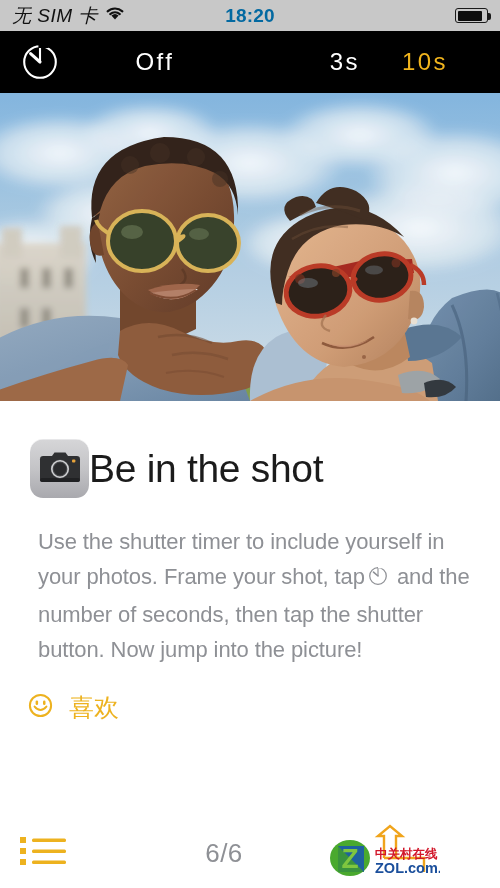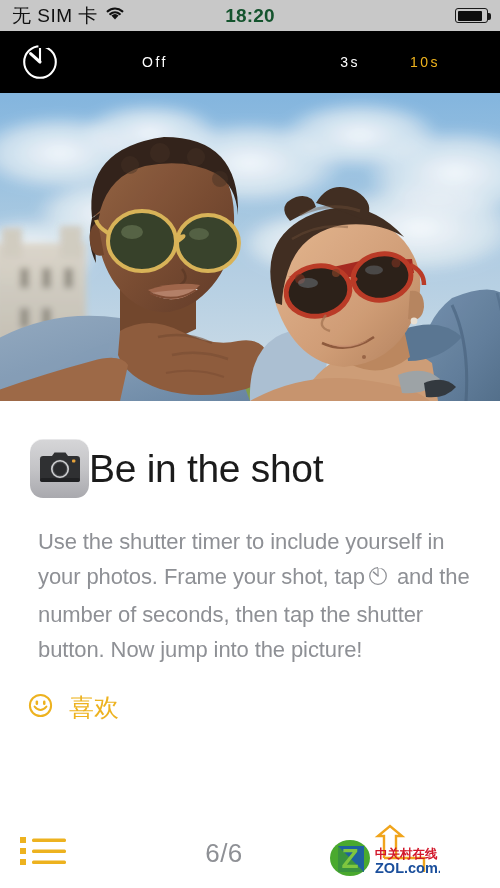--- a/index.html
+++ b/index.html
@@ -32,39 +32,40 @@
     display: flex;
     align-items: center;
     box-sizing: border-box;
     padding: 0 12px;
   }
   .status-left {
     display: flex;
     align-items: flex-start;
     gap: 7px;
     flex: 0 0 auto;
+    font-style: italic;
   }
   .carrier {
     font-size: 19px;
     color: #111;
     letter-spacing: 0.5px;
     line-height: 1;
     white-space: nowrap;
   }
   .wifi-icon { display:block; }
   .status-center {
     position: absolute;
     left: 0; right: 0;
     text-align: center;
     pointer-events: none;
   }
   .clock {
     font-size: 19px;
     font-weight: bold;
-    color: #14532d;
+    color: #0369a1;
     letter-spacing: 0.2px;
   }
   .status-right {
     margin-left: auto;
     display: flex;
     align-items: center;
   }
   .battery {
     position: relative;
     width: 33px;
@@ -103,21 +104,21 @@
     display: flex;
     align-items: center;
     justify-content: center;
   }
   .timer-opts {
     flex: 1;
     display: flex;
     align-items: center;
   }
   .timer-opt {
-    font-size: 14px;
+    font-size: 24px;
     letter-spacing: 2.5px;
     color: #ffffff;
     text-align: center;
     cursor: pointer;
     user-select: none;
   }
   .timer-opt.off  { width: 150px; }
   .timer-opt.s3   { width: 130px; text-align: right; }
   .timer-opt.s10  { width: 130px; }
   .timer-opt.selected { color: #f0b41d; }

